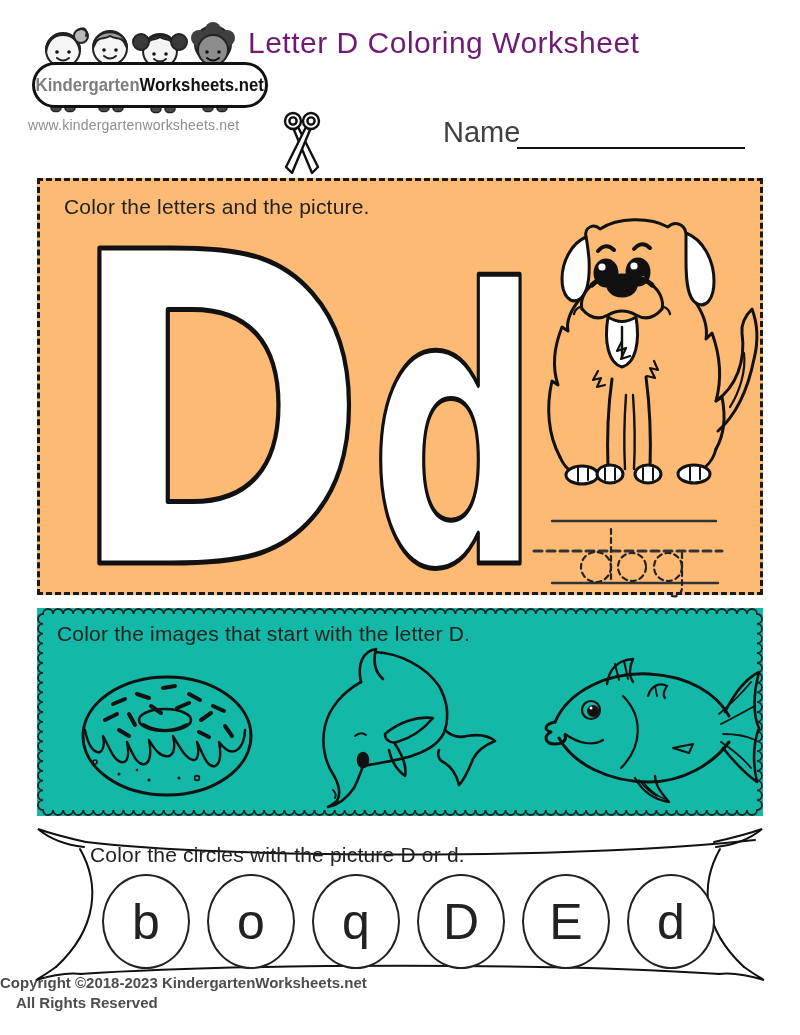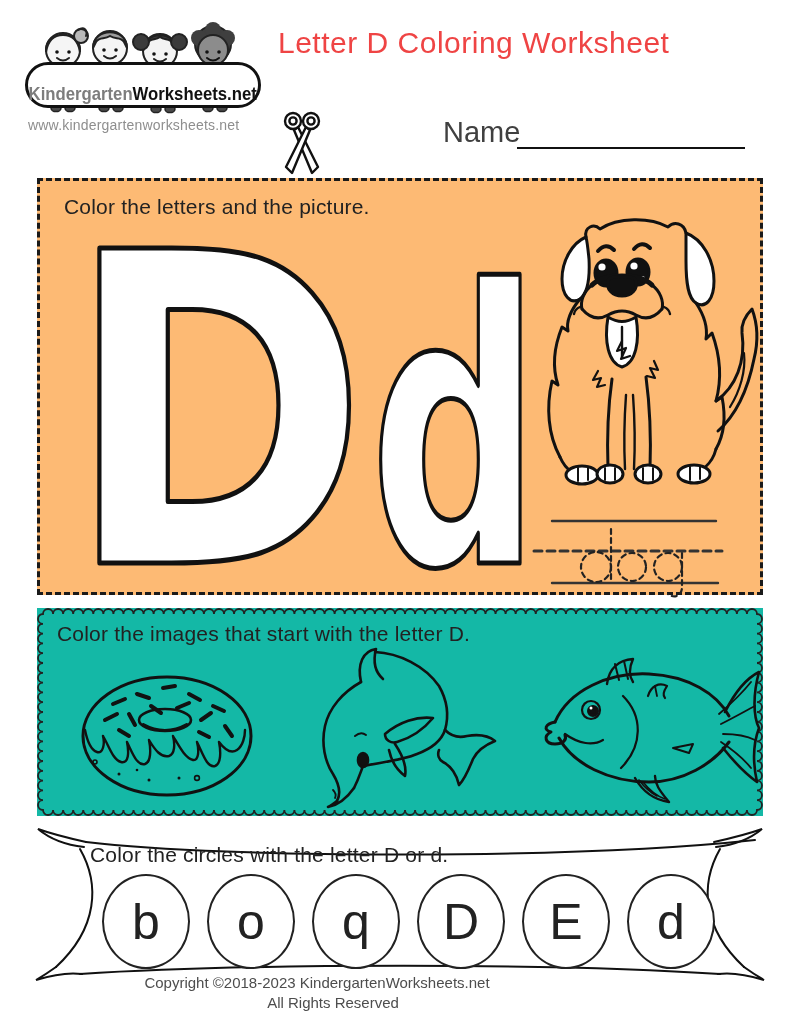--- a/index.html
+++ b/index.html
@@ -1,43 +1,43 @@
 <!DOCTYPE html>
 <html><head>
 <meta charset="utf-8">
 <style>
   html,body{margin:0;padding:0;background:#fff;}
   .page{position:relative;width:800px;height:1035px;background:#fff;overflow:hidden;
         font-family:"Liberation Sans",sans-serif;color:#1a1a1a;}
   .abs{position:absolute;}
   svg{display:block;overflow:visible;}
   
-  .logo-box{left:25px;top:62px;width:230px;height:40px;border:3px solid #111;border-radius:24px;
-            background:#fff;display:flex;align-items:flex-end;justify-content:center;z-index:2;}
+  .logo-box{left:32px;top:62px;width:230px;height:40px;border:3px solid #111;border-radius:24px;
+            background:#fff;display:flex;align-items:center;justify-content:center;z-index:2;}
   .logo-text{white-space:nowrap;font-size:19px;font-weight:bold;transform:scaleX(.88);letter-spacing:0;}
   .logo-text .lt1{color:#7d7d7d;}
   .logo-text .lt2{color:#111;}
   .site-url{left:28px;top:117px;font-size:14px;color:#8e8e8e;letter-spacing:.2px;}
-  .title{left:278px;top:26px;font-size:30px;letter-spacing:.5px;color:#ef4444;}
+  .title{left:248px;top:26px;font-size:30px;letter-spacing:.5px;color:#701a75;}
   .name-label{left:443px;top:116px;font-size:29px;color:#404040;}
   .name-line{left:517px;top:147px;width:228px;border-top:2.5px solid #111;}
   
   .box1{left:37px;top:178px;width:726px;height:417px;border:3px dashed #1a1a1a;box-sizing:border-box;background:#fdba74;}
   .box2{left:37px;top:608px;width:726px;height:208px;background:#14b8a6;}
   .instruction{font-size:21px;color:#222;letter-spacing:.2px;white-space:nowrap;}
   .ins1{left:24px;top:14px;}
   .ins2{left:20px;top:14px;}
   .ins3{left:90px;top:843px;}
   
   .circle-row{left:102px;top:874px;display:flex;gap:17px;}
   .letter-circle{width:84px;height:91px;border:2px solid #222;border-radius:50%;
                  display:flex;align-items:center;justify-content:center;background:#fff;}
   .letter-circle span{font-size:50px;color:#222;font-weight:300;}
   
-  .foot{left:0;width:634px;text-align:center;color:#4d4d4d;}
+  .foot{left:0;width:634px;text-align:left;color:#4d4d4d;font-weight:bold;}
   .foot1{top:974px;font-size:15px;}
   .foot2{top:994px;font-size:15px;padding-left:16px;}
 </style>
 </head>
 <body>
 
 <div class="page">
 
   <svg class="abs" style="left:20px;top:16px;z-index:1" width="240" height="108" viewBox="0 0 240 108">
     <g stroke="#222" stroke-width="2" fill="none" stroke-linecap="round">
@@ -277,21 +277,21 @@
       <path d="M735,14 C560,33 210,33 66,16"></path>
       <path d="M66,16 C48,12 32,8 18,3 C30,13 46,19 64,21"></path>
       <path d="M60,23 C80,58 78,102 36,141"></path>
       <path d="M36,141 C29,146 23,150 16,154 C32,149 47,146 62,148"></path>
       <path d="M60,148 C230,137 540,137 700,148"></path>
       <path d="M694,16 C712,12 728,8 742,3 C730,13 714,19 696,21"></path>
       <path d="M700,23 C680,58 682,102 724,141"></path>
       <path d="M724,141 C731,146 737,150 744,154 C728,149 713,146 698,148"></path>
     </g>
   </svg>
-  <div class="abs instruction ins3">Color the circles with the letter D or d.</div>
+  <div class="abs instruction ins3">Color the circles with the picture D or d.</div>
 
   <div class="abs circle-row">
     <div class="letter-circle">
         <span>b</span>
       </div>
     <div class="letter-circle">
         <span>o</span>
       </div>
     <div class="letter-circle">
         <span>q</span>

